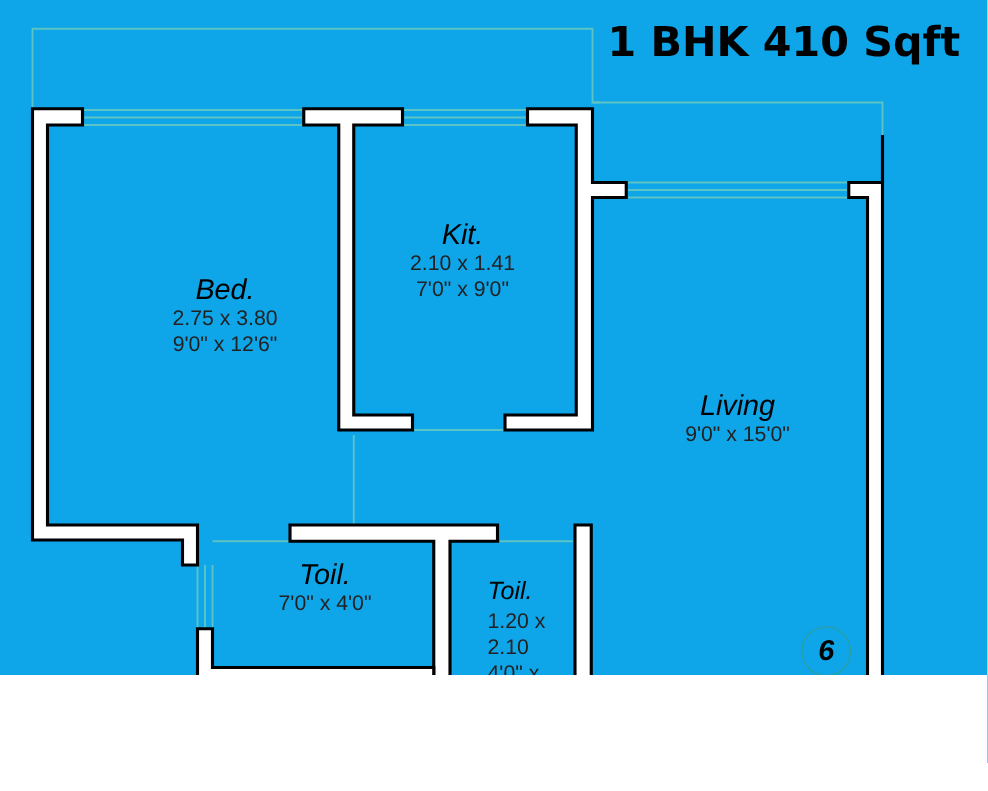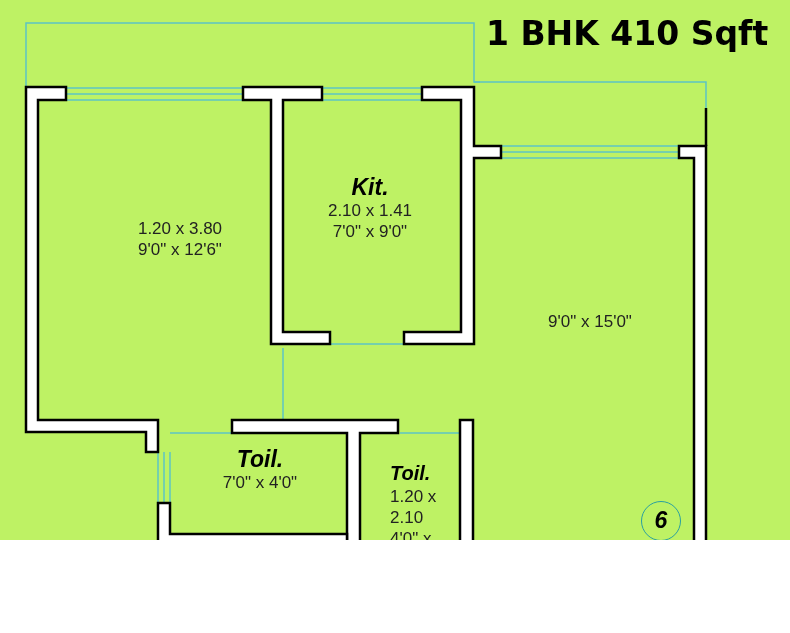--- a/index.html
+++ b/index.html
@@ -1,20 +1,20 @@
 <!DOCTYPE html>
 <html><head>
 <meta charset="utf-8">
 <style>
   html, body { margin: 0; padding: 0; background: #ffffff; }
-  #stage { position: relative; width: 790px; height: 540px; overflow: hidden; background: #bef264; }
+  #stage { position: relative; width: 790px; height: 540px; overflow: hidden; background: #0ea5e9; }
   svg { position: absolute; left: 0; top: 0; }
   .title { position: absolute; left: 486px; top: 14px; font-family: "DejaVu Sans", sans-serif; font-weight: bold; font-size: 33px; color: #000; letter-spacing: 0px; white-space: nowrap; }
   .room { position: absolute; font-family: "Liberation Sans", sans-serif; color: #222; text-align: center; white-space: nowrap; }
-  .room .name { font-weight: bold; font-style: italic; font-size: 23px; color: #000; line-height: 26px; }
+  .room .name { font-weight: normal; font-style: italic; font-size: 23px; color: #000; line-height: 26px; }
   .room .dim { font-size: 17px; line-height: 21px; }
   .room.left { text-align: left; }
   .marker { position: absolute; left: 641px; top: 501px; width: 40px; height: 40px; border: 1.5px solid #2aa0a0; border-radius: 50%; box-sizing: border-box; font-family: "Liberation Sans", sans-serif; font-weight: bold; font-style: italic; font-size: 23px; line-height: 37px; text-align: center; color: #000; }
 </style>
 </head>
 <body>
 
 <div id="stage">
   <svg width="790" height="633" viewBox="0 0 790 633">
     <g fill="none" stroke="#5cc4c4" stroke-width="1.5">
@@ -72,31 +72,33 @@
       <path d="M460,420 L473,420 L473,544 L620,544 L620,556 L473,556 L473,633 L460,633 L460,612 L347,612 L347,624 L460,624 L460,600 L460,420 Z"></path>
       <path d="M347,611 L460,611 L460,624 L347,624 Z"></path>
     </g>
 
     <line x1="478" y1="632" x2="620" y2="632" stroke="#000" stroke-width="1.5"></line>
   </svg>
 
   <div class="title">1 BHK 410 Sqft</div>
 
   <div class="room" style="left:100px; top:218px; width:160px;">
-    <div class="dim">1.20 x 3.80</div>
+    <div class="name">Bed.</div>
+    <div class="dim">2.75 x 3.80</div>
     <div class="dim">9'0" x 12'6"</div>
   </div>
 
   <div class="room" style="left:300px; top:174px; width:140px;">
     <div class="name">Kit.</div>
     <div class="dim">2.10 x 1.41</div>
     <div class="dim">7'0" x 9'0"</div>
   </div>
 
   <div class="room" style="left:520px; top:311px; width:140px;">
+    <div class="name">Living</div>
     <div class="dim">9'0" x 15'0"</div>
   </div>
 
   <div class="room" style="left:190px; top:446px; width:140px;">
     <div class="name">Toil.</div>
     <div class="dim">7'0" x 4'0"</div>
   </div>
 
   <div class="room left" style="left:390px; top:460px; width:70px;">
     <div class="name" style="font-size:20px;">Toil.</div>

